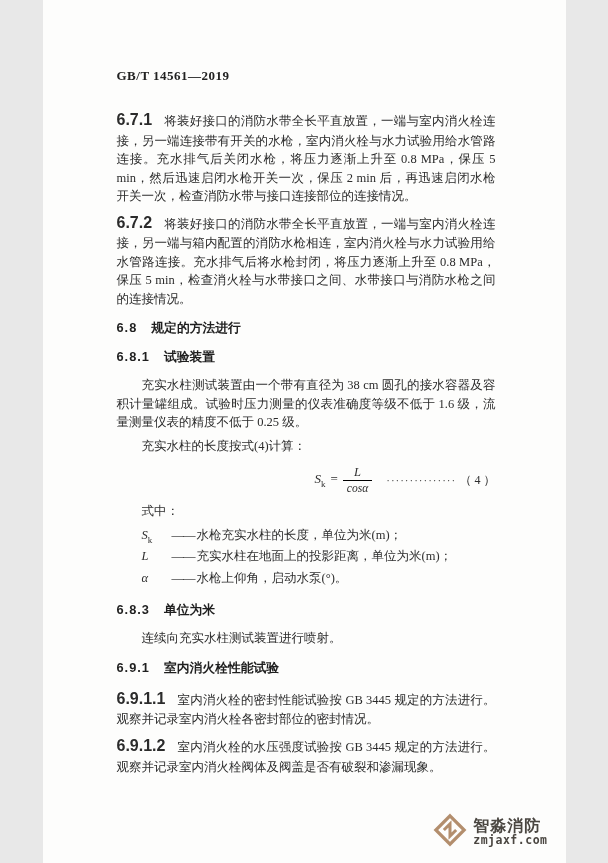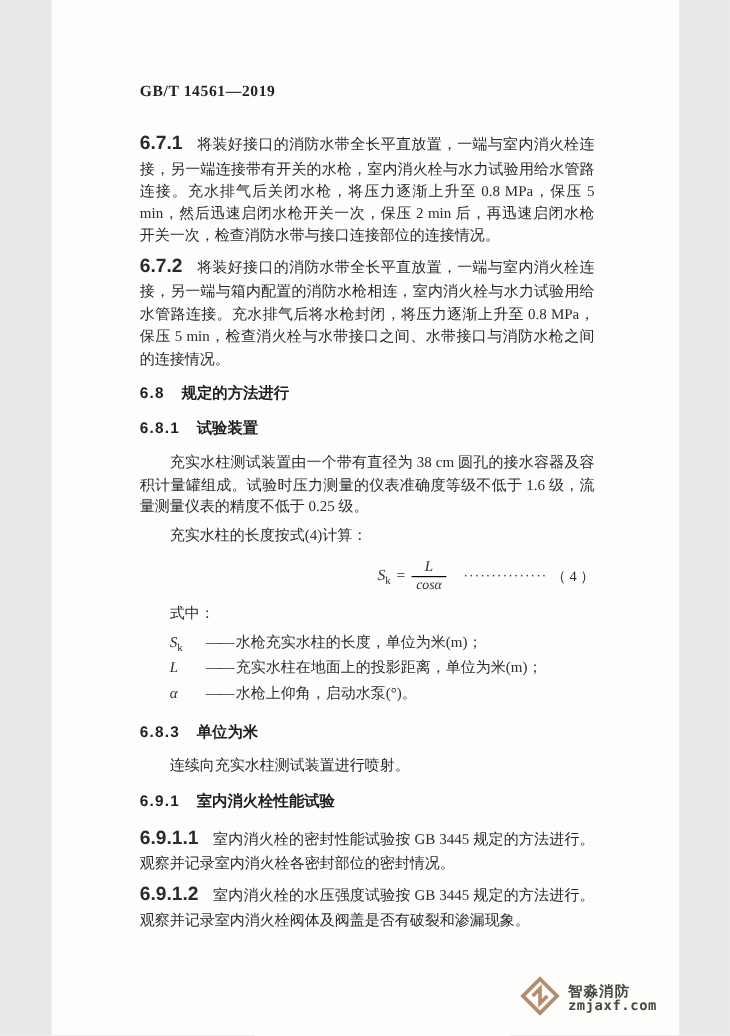--- a/index.html
+++ b/index.html
@@ -93,21 +93,21 @@
     position: absolute;
     right: 18px;
     bottom: 12px;
     display: flex;
     align-items: center;
     gap: 6px;
   }
   .wm-logo { flex: none; }
   .wm-text-block { line-height: 1.05; }
   .wm-name {
-    font-size: 12px;
+    font-size: 16px;
     font-weight: bold;
     color: #4a4641;
     font-family: Liberation Serif, serif;
     letter-spacing: 1px;
   }
   .wm-site {
     font-size: 11.5px;
     font-weight: bold;
     color: #4a4641;
     font-family: "DejaVu Sans Mono", monospace;

